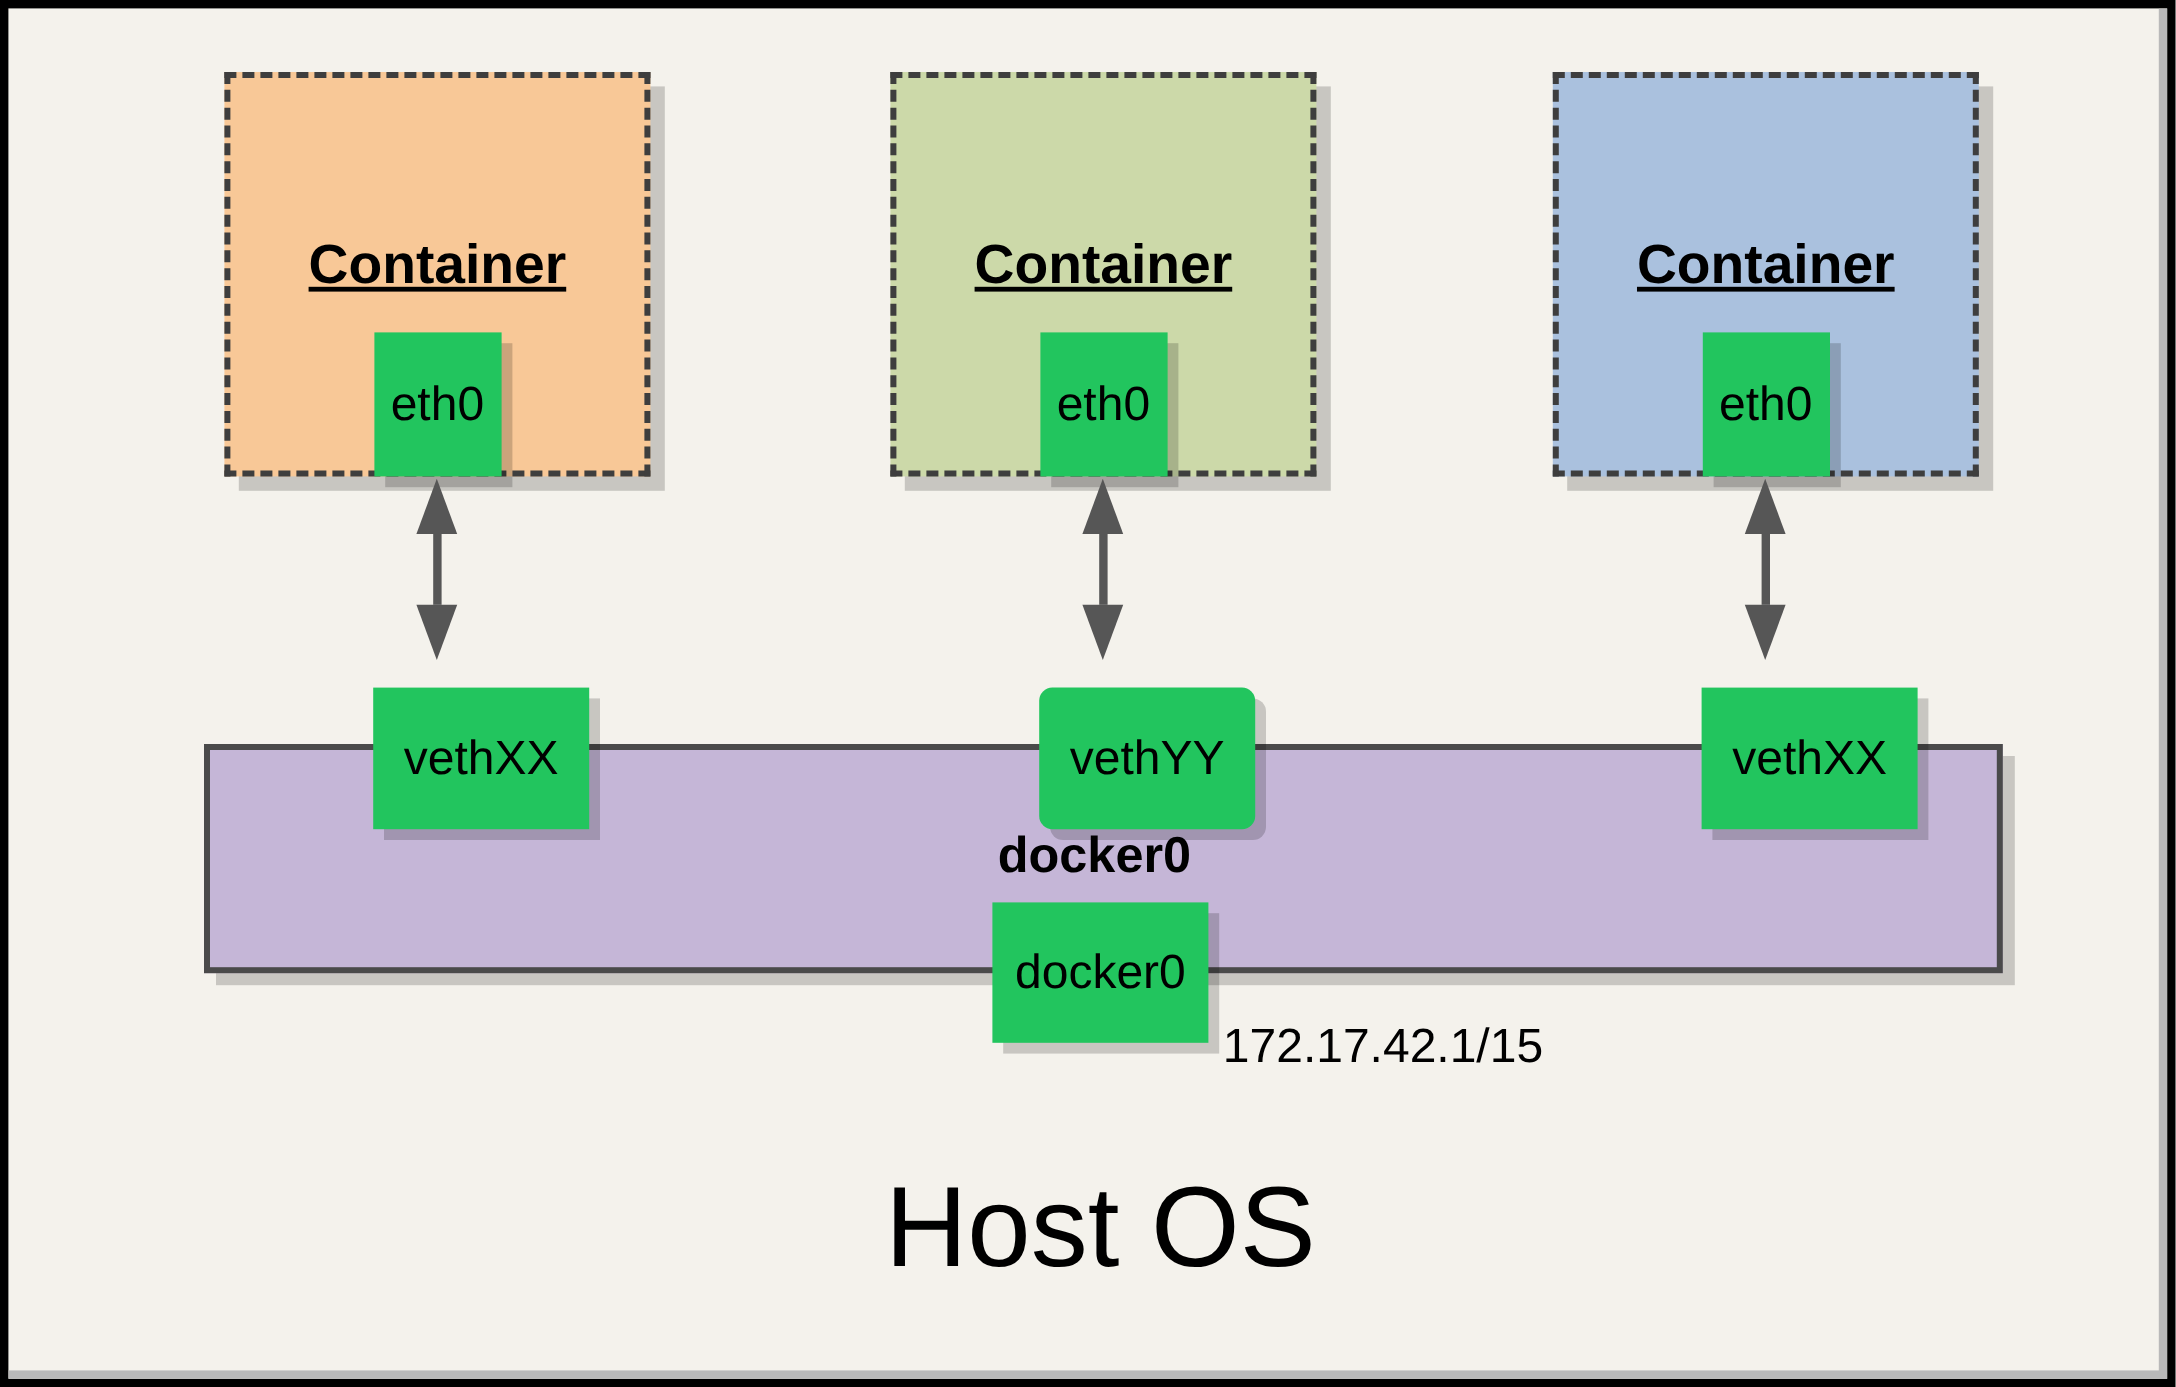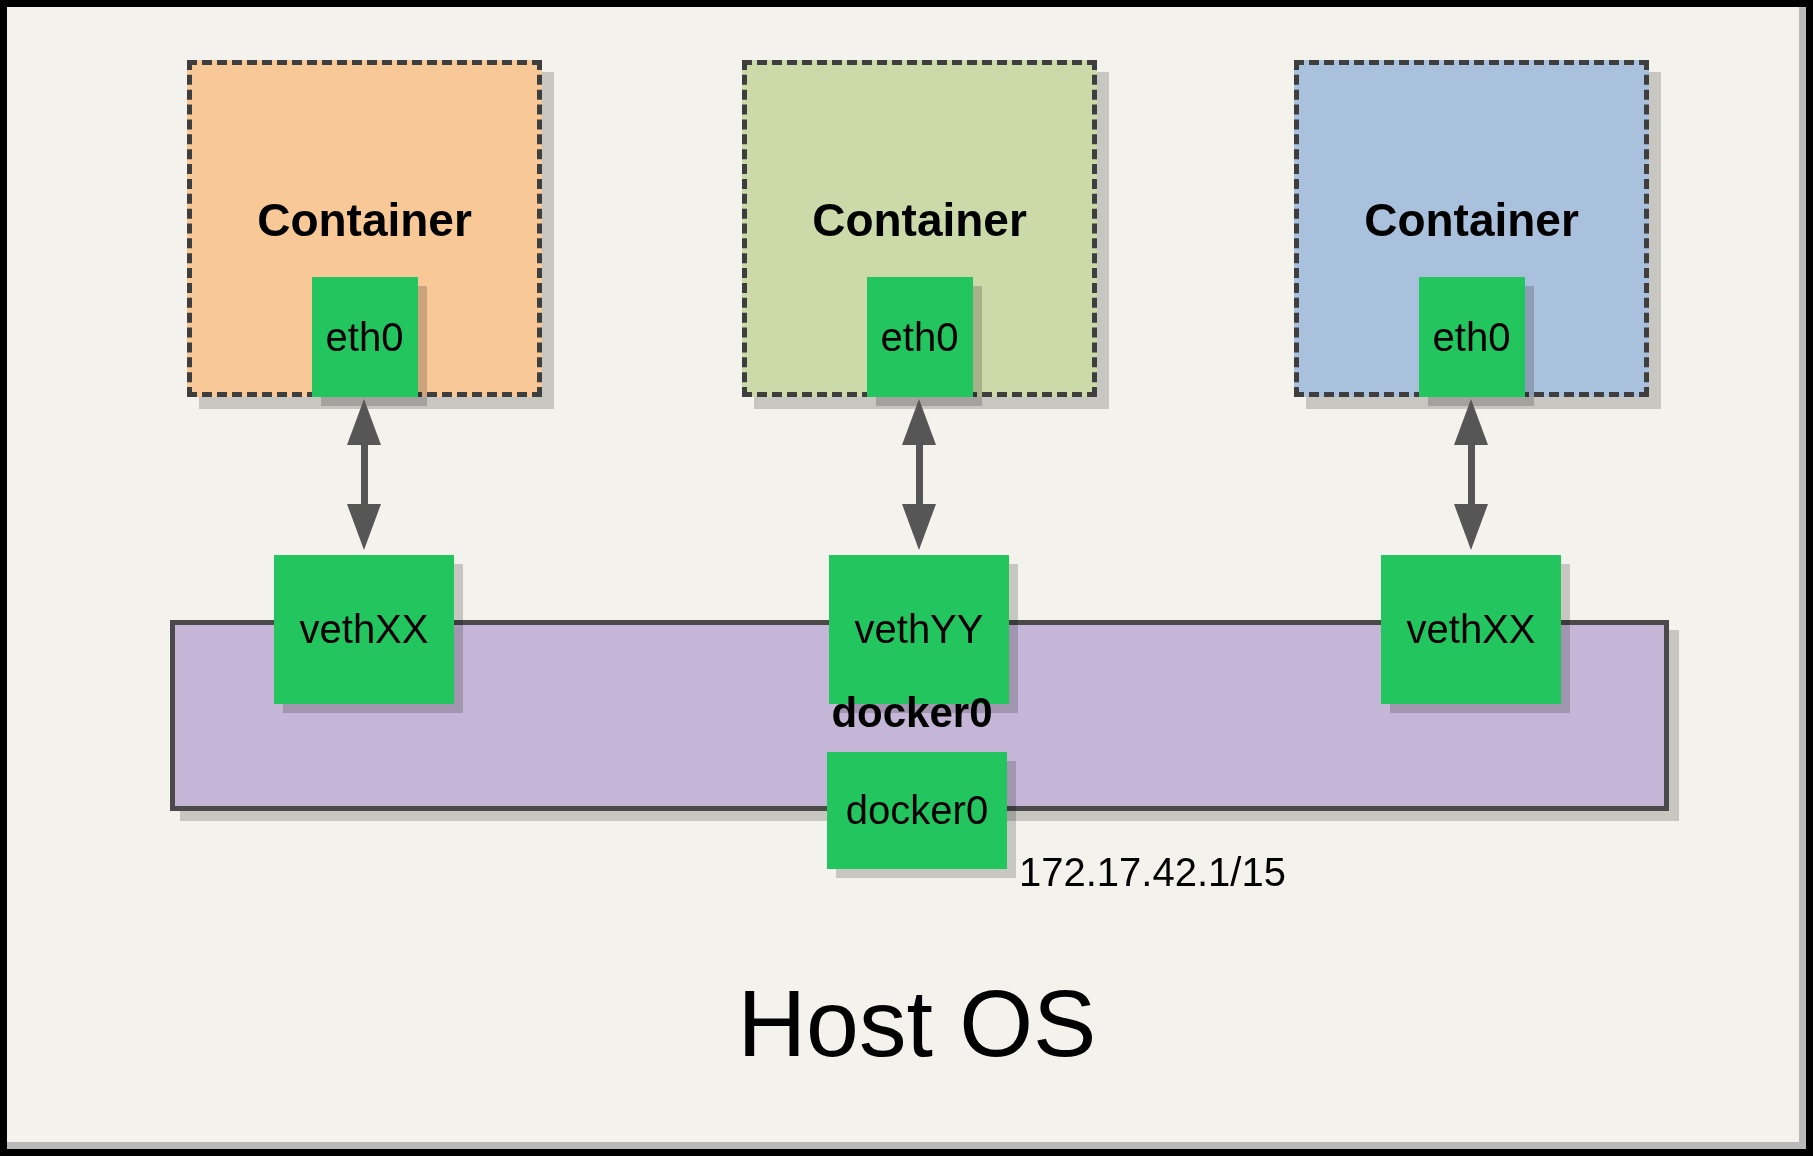--- a/index.html
+++ b/index.html
@@ -22,34 +22,34 @@
     position:absolute;top:53px;width:355px;height:337px;
     box-sizing:border-box;
     border:5px dashed #3E3E3E;
     box-shadow:12px 12px 0 rgba(0,0,0,0.18);
     display:flex;align-items:center;justify-content:center;
     z-index:1;
   }
   .c-orange{left:180px;background:#F8C897;}
   .c-green{left:735px;background:#CCD9A9;}
   .c-blue{left:1287px;background:#AAC1DE;}
-  .container-label{font-size:46px;font-weight:bold;margin-bottom:18px;}
+  .container-label{font-size:46px;font-weight:bold;margin-bottom:18px;text-decoration:underline;}
 
   
   .note{
     position:absolute;
     background:#22c55e;
     box-shadow:9px 9px 0 rgba(0,0,0,0.18);
     display:flex;align-items:center;justify-content:center;
     font-size:40px;
   }
   .eth-note{left:50%;bottom:-5px;transform:translateX(-50%);width:106px;height:120px;}
-  .veth-note{top:548px;width:180px;height:149px;z-index:3;}
+  .veth-note{top:566px;width:180px;height:118px;z-index:3;margin-left:37px;}
   .veth-xx{left:267px;}
-  .veth-yy{left:822px;}
+  .veth-yy{left:822px;border-radius:11px;}
   .veth-zz{left:1374px;}
   .docker-note{left:820px;top:745px;width:180px;height:117px;z-index:3;}
 
   
   .arrow{
     position:absolute;top:392px;width:38px;height:151px;z-index:1;
     display:flex;flex-direction:column;align-items:center;
   }
   .a1{left:338px;}  
   .a2{left:893px;}  

